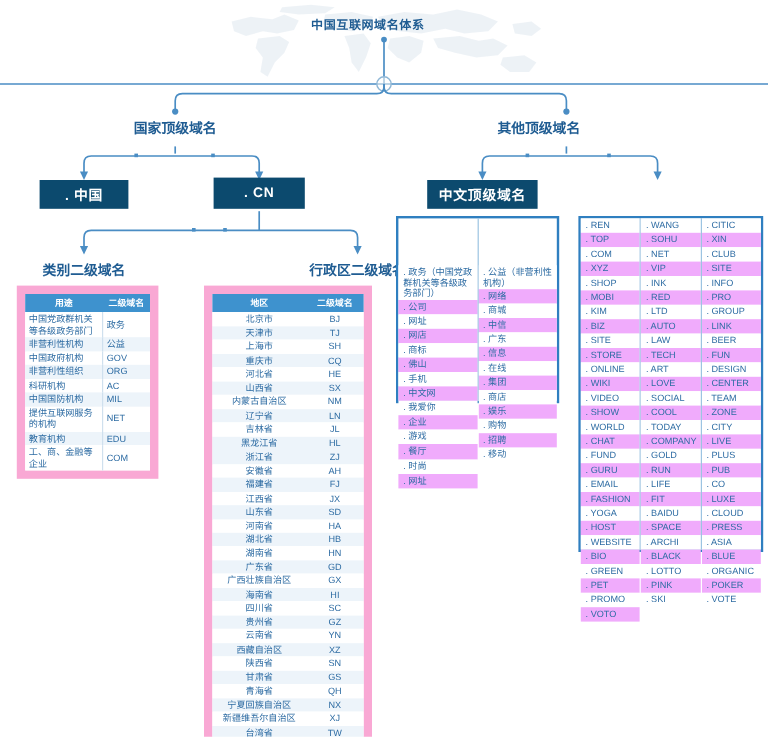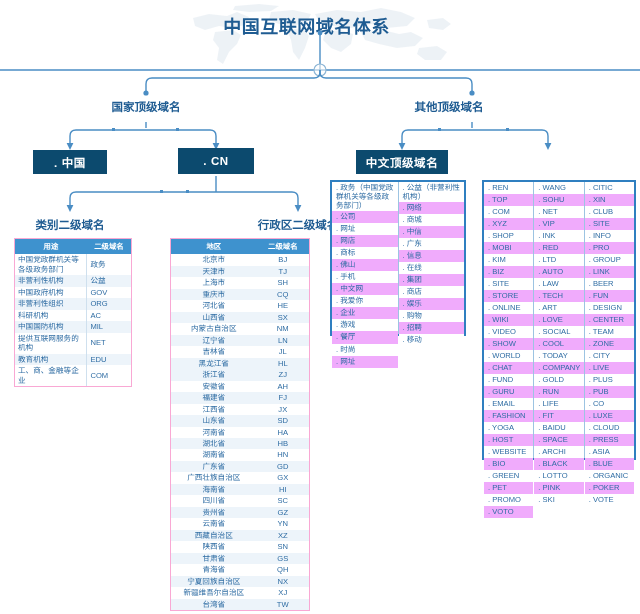--- a/index.html
+++ b/index.html
@@ -15,21 +15,21 @@
 
   
   #worldmap{position:absolute;left:175px;top:2px;width:290px;height:72px;opacity:.5;}
 
   
   #wires{position:absolute;left:0;top:0;width:640px;height:614px;pointer-events:none;}
 
   
   .title{
     position:absolute;left:0;top:12px;width:613px;text-align:center;
-    font-size:18px;font-weight:bold;color:#1f5c92;letter-spacing:.5px;
+    font-size:10px;font-weight:bold;color:#1f5c92;letter-spacing:.5px;
   }
 
   
   .node-plain{
     position:absolute;text-align:center;font-size:11.5px;font-weight:bold;
     color:#1f5c92;white-space:nowrap;
   }
 
   
   .node-box{
@@ -39,21 +39,21 @@
     letter-spacing:.6px;
   }
 
   
   .cap{
     position:absolute;text-align:center;font-size:11.5px;font-weight:bold;
     color:#1f5c92;white-space:nowrap;
   }
 
   
-  .tblwrap{position:absolute;border:1px solid #f9a8d4;background:#fff;box-sizing:border-box;}
+  .tblwrap{position:absolute;border:7px solid #f9a8d4;background:#fff;box-sizing:border-box;}
   table.grid{border-collapse:collapse;width:100%;font-size:7.6px;line-height:1.25;}
   table.grid th{
     background:#3e92ce;color:#fff;font-weight:bold;font-size:7.4px;
     padding:3px 2px;text-align:center;border:0;
   }
   table.grid td{
     padding:1px 3px;color:#2e6ca3;border:0;vertical-align:middle;
   }
   table.grid tr.odd td{background:#ffffff;}
   table.grid tr.even td{background:#edf4fa;}
@@ -66,21 +66,21 @@
   
   .listbox{position:absolute;border:2px solid #2f7fc0;background:#fff;box-sizing:border-box;display:flex;}
   .listcol{flex:1 1 0;min-width:0;}
   .listcol + .listcol{border-left:1px solid #9cc4e2;}
   .listcol .li{
     font-size:7.6px;line-height:1.32;color:#2e6ca3;padding:1px 4px;
     white-space:normal;box-sizing:border-box;
   }
   .listcol .li.odd{background:#ffffff;}
   .listcol .li.even{background:#f0abfc;}
-  .listcol .li.tall{line-height:1.2;}
+  .listcol .li.tall{line-height:1.2;margin-top:39px;}
   #box-en .listcol .li{white-space:nowrap;}
 </style>
 </head>
 <body>
 
 <div id="stage">
 
   <svg id="worldmap" viewBox="0 0 290 72" preserveAspectRatio="none">
     <g fill="#dde6ee">
       <path d="M18 16 L34 12 L52 14 L62 10 L74 15 L70 23 L56 26 L44 24 L30 28 L20 24 Z"></path>

